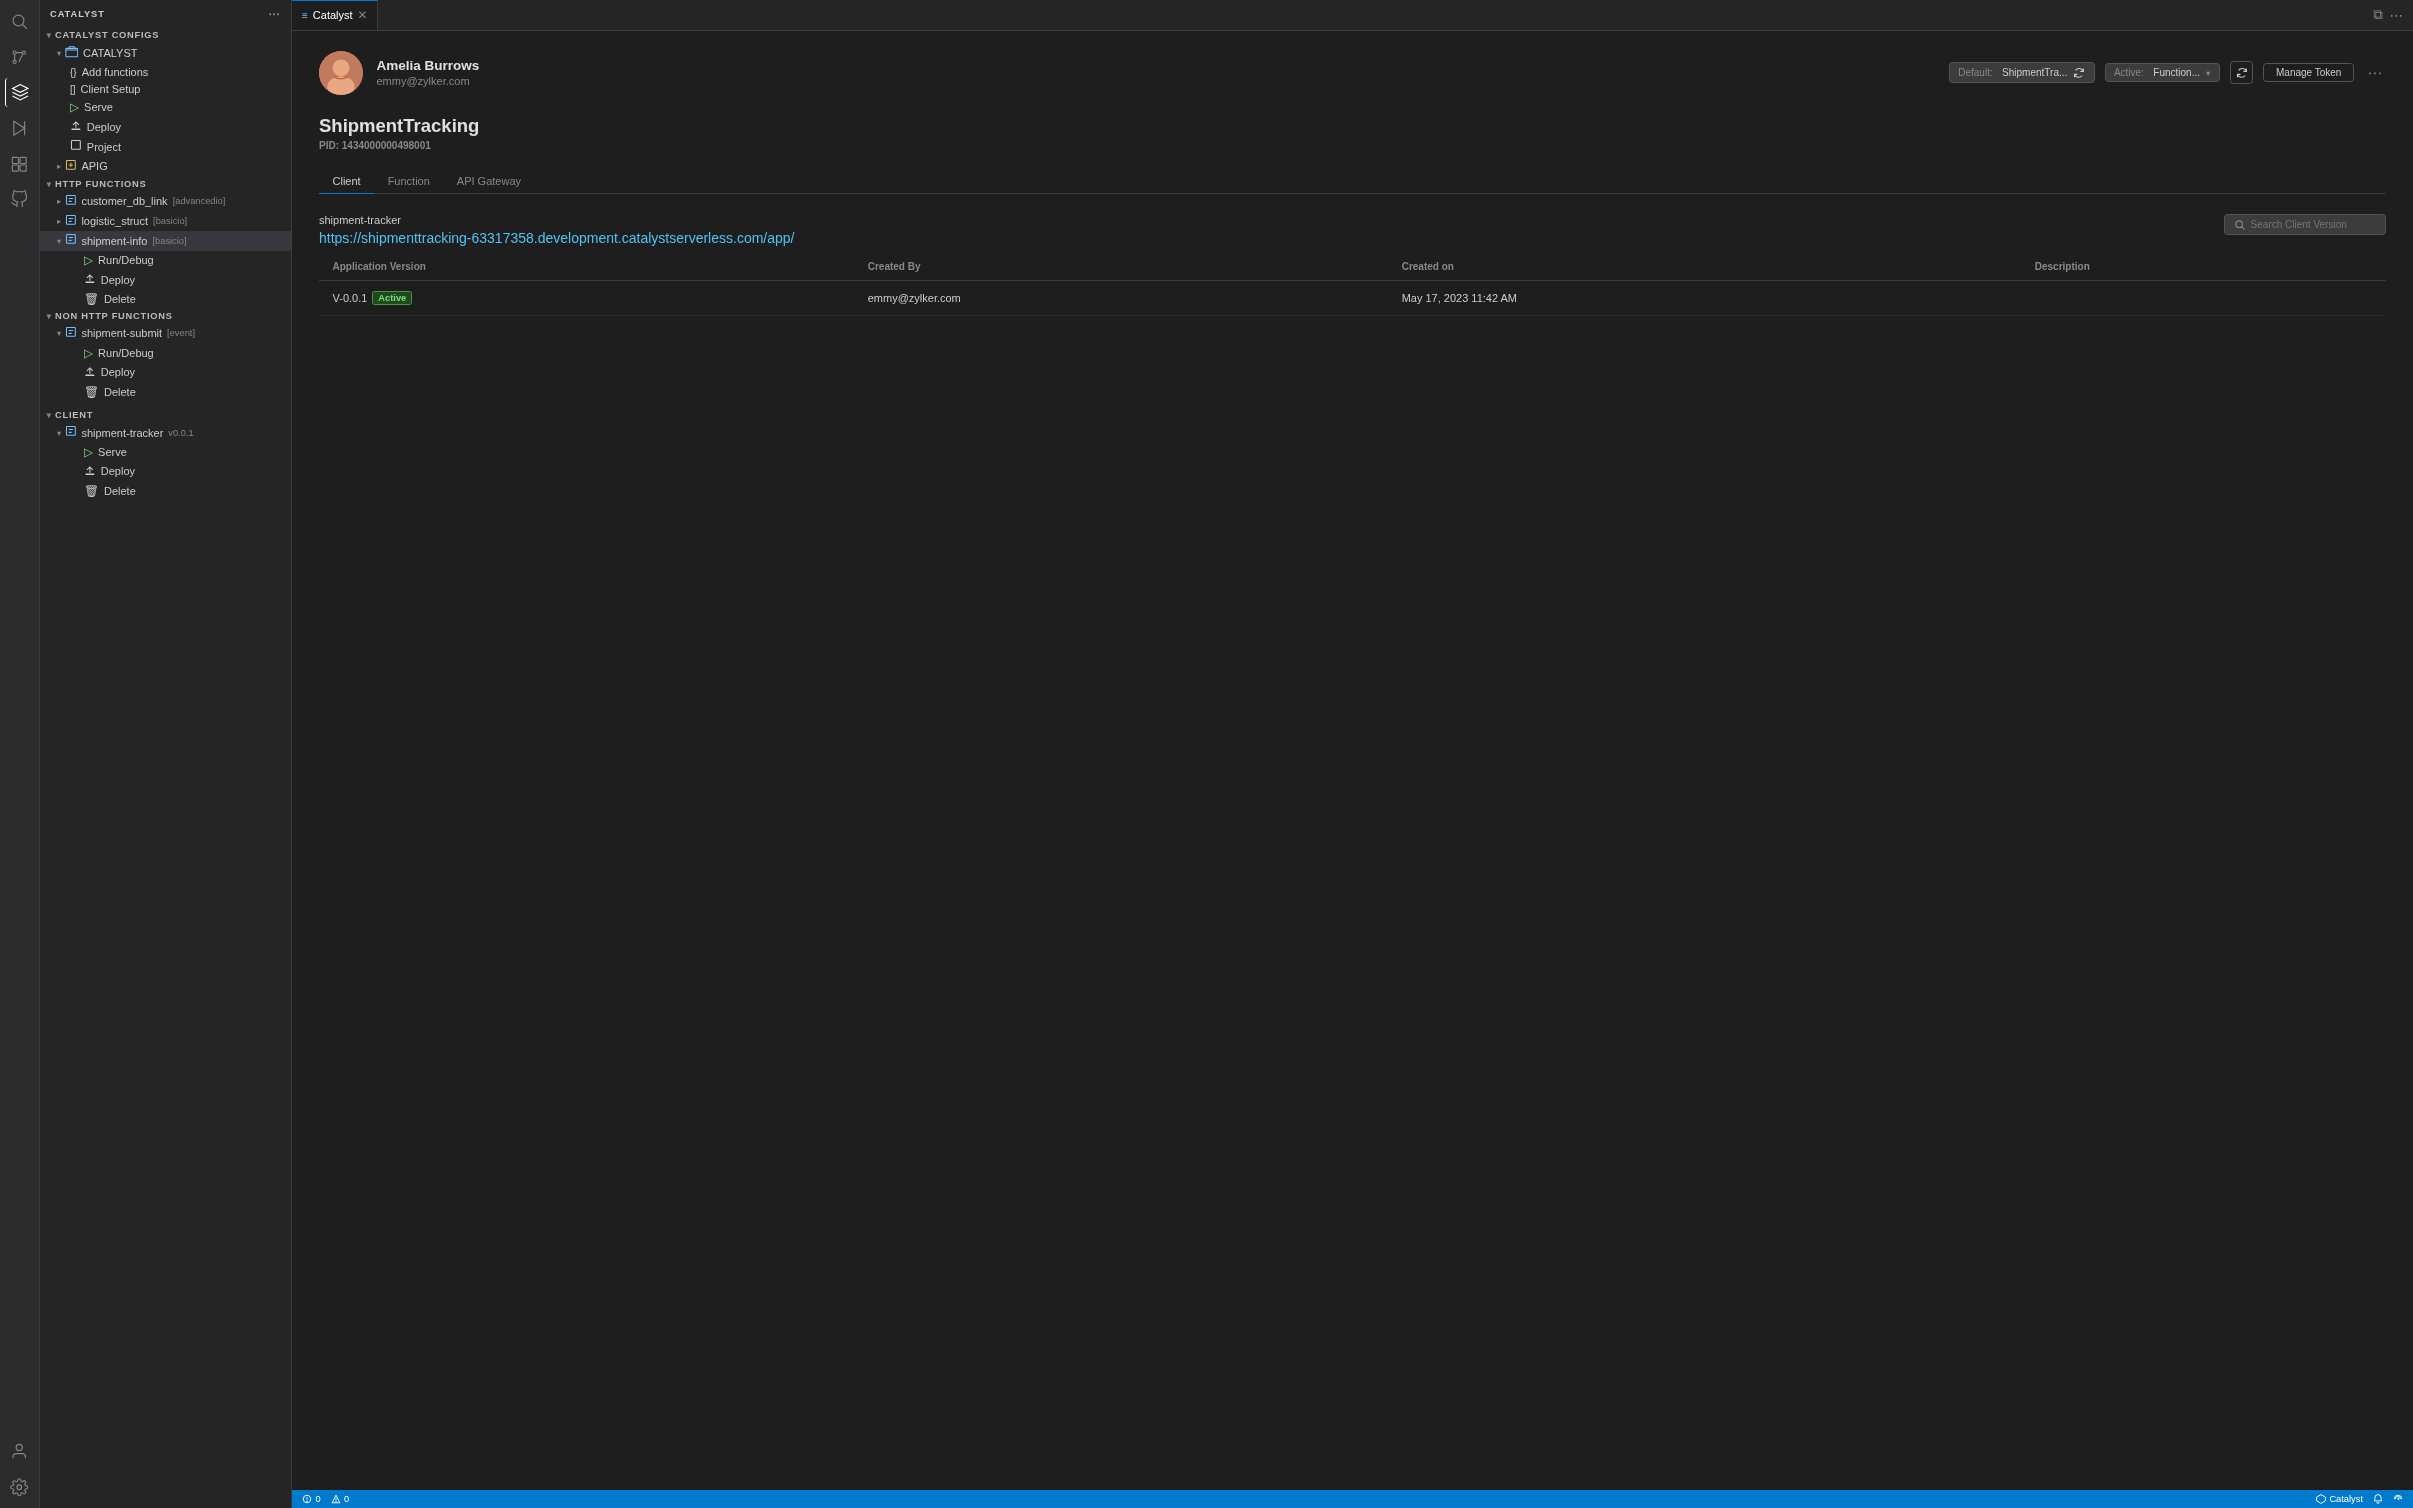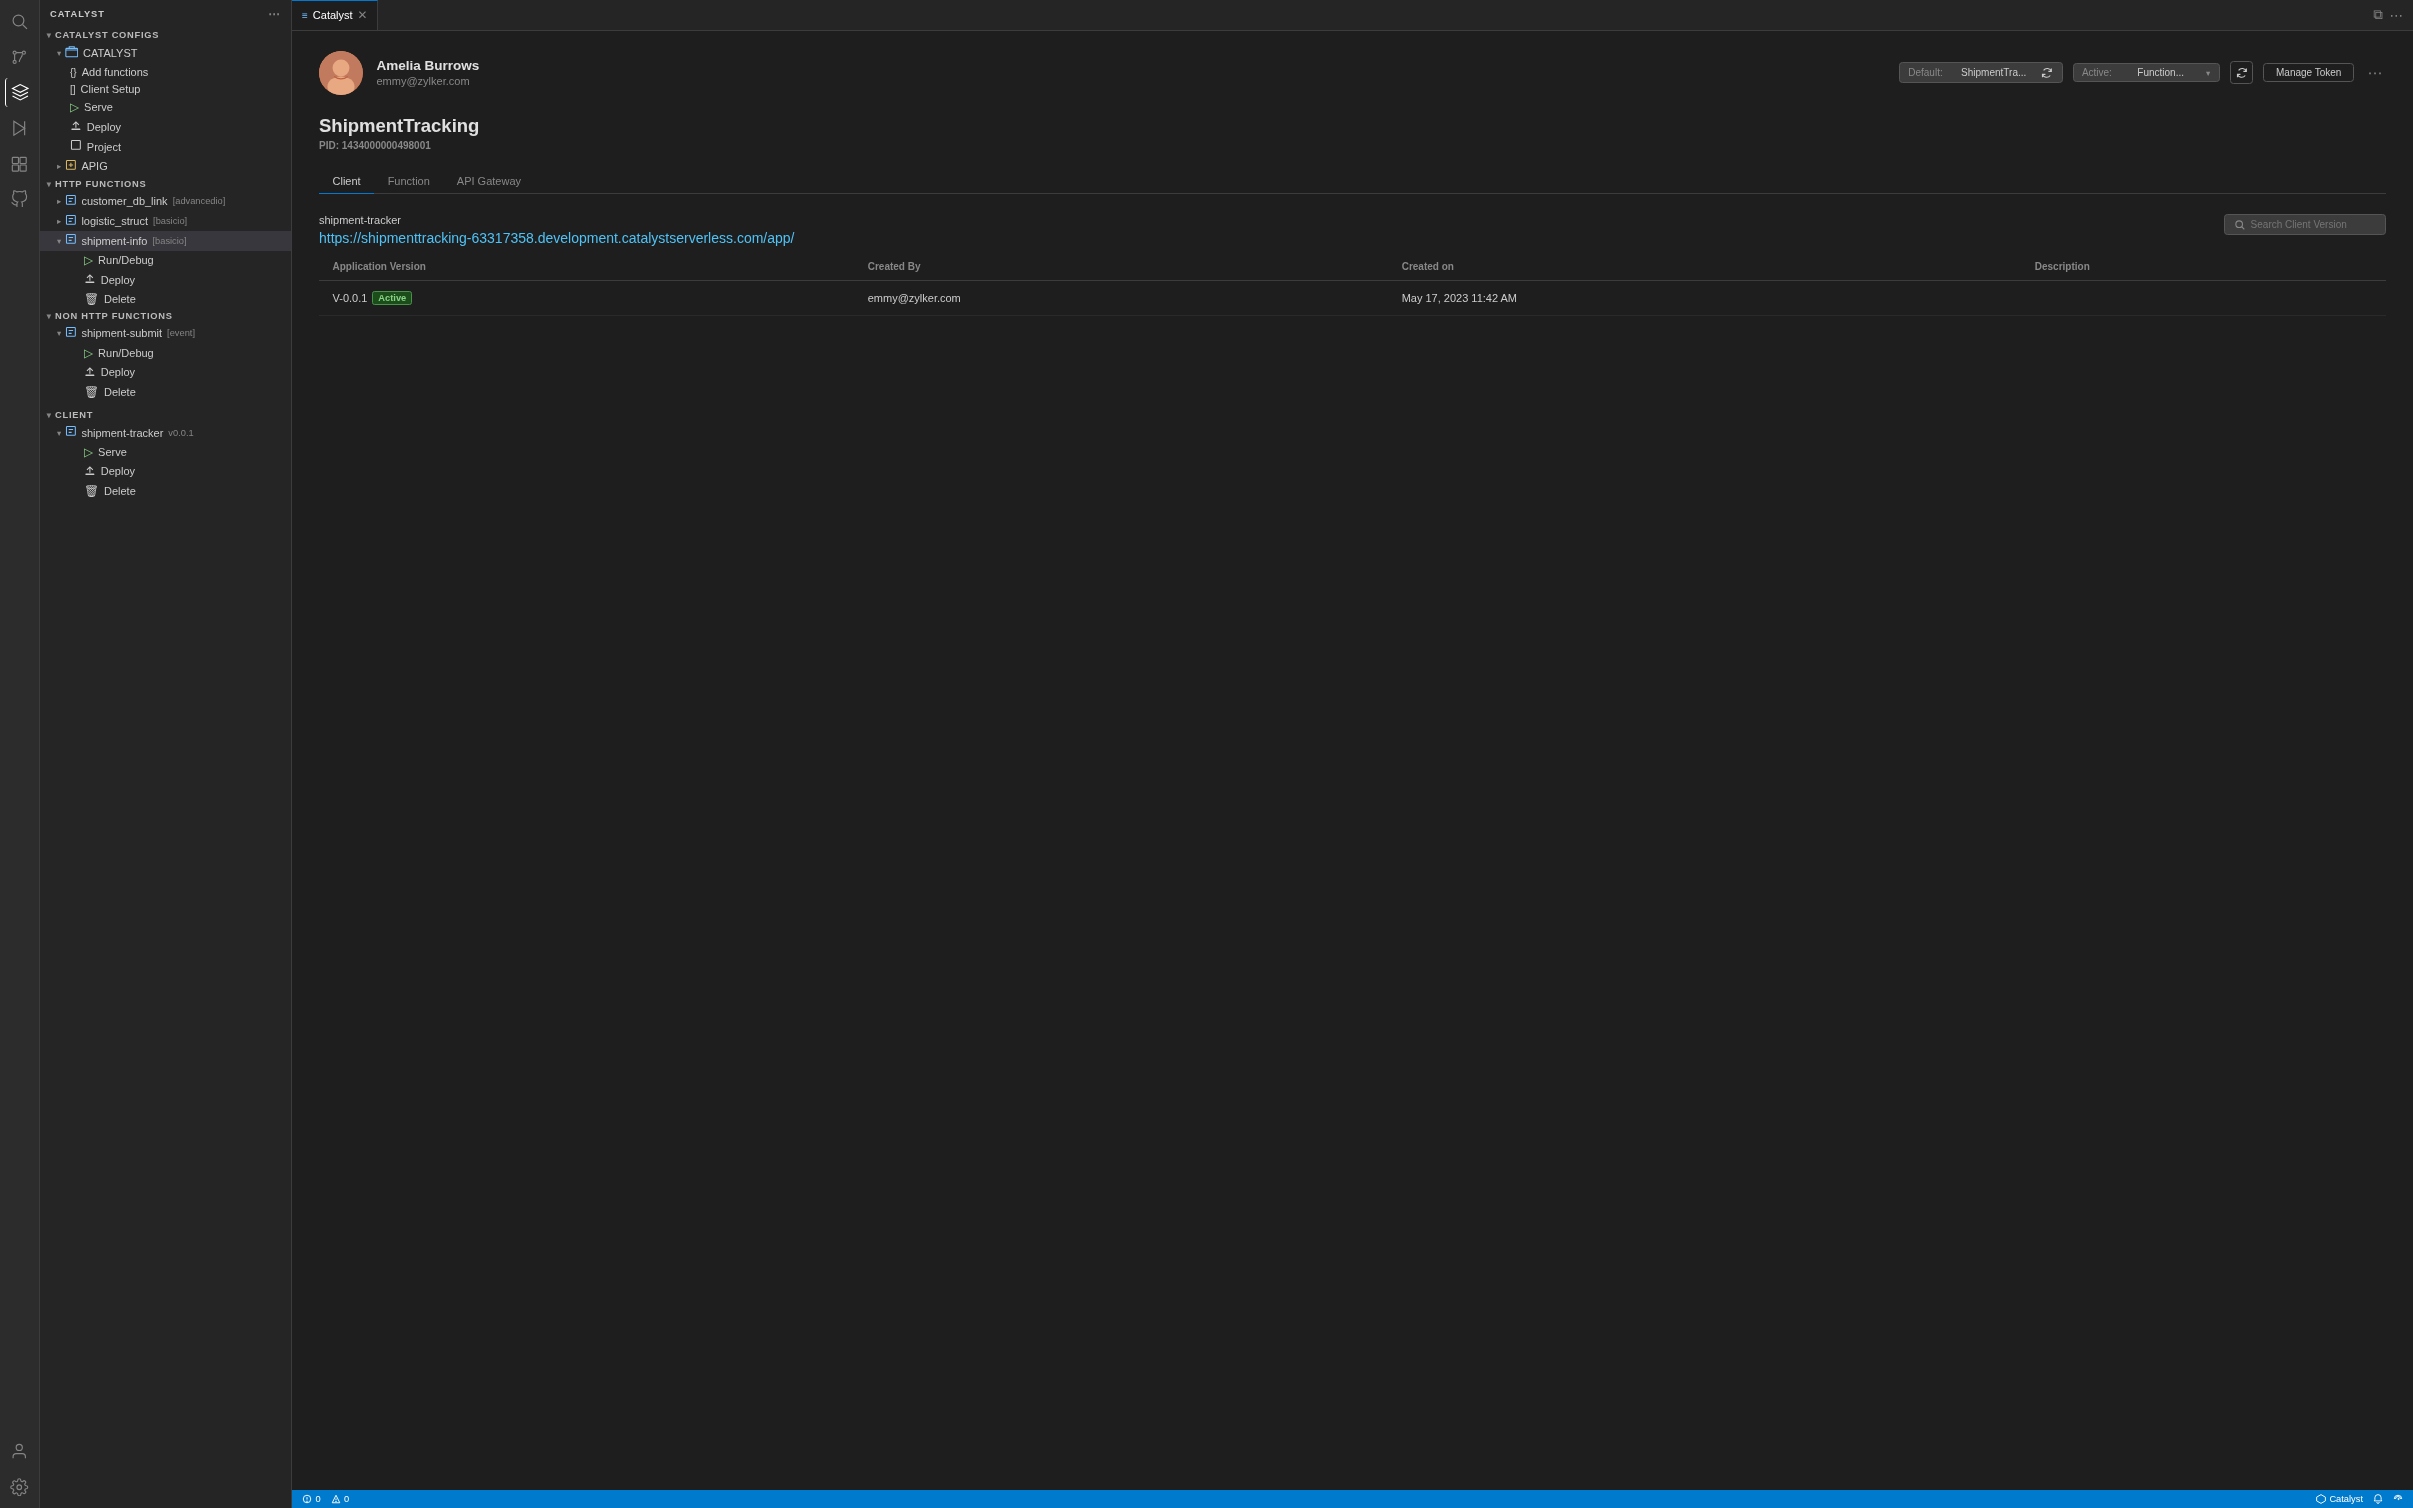--- a/index.html
+++ b/index.html
@@ -236,34 +236,34 @@
       margin-top: 1.7px;
     }
     .profile-actions {
       display: flex;
       align-items: center;
       gap: 10px;
     }
     .env-selector {
       display: flex;
       align-items: center;
-      gap: 15px;
+      gap: 6px;
       background: #3c3c3c;
       border: 0.8px solid #555;
       border-radius: 3.4px;
       padding: 3.4px 8.4px;
       font-size: 10px;
       cursor: pointer;
       color: #cccccc;
     }
     .env-selector .env-label { color: #888; margin-right: 3.4px; }
     .active-selector {
       display: flex;
       align-items: center;
-      gap: 22px;
+      gap: 6px;
       background: #3c3c3c;
       border: 0.8px solid #555;
       border-radius: 3.4px;
       padding: 3.4px 8.4px;
       font-size: 10px;
       cursor: pointer;
       color: #cccccc;
     }
     .active-selector .env-label { color: #888; margin-right: 3.4px; }
     .manage-token-btn {

